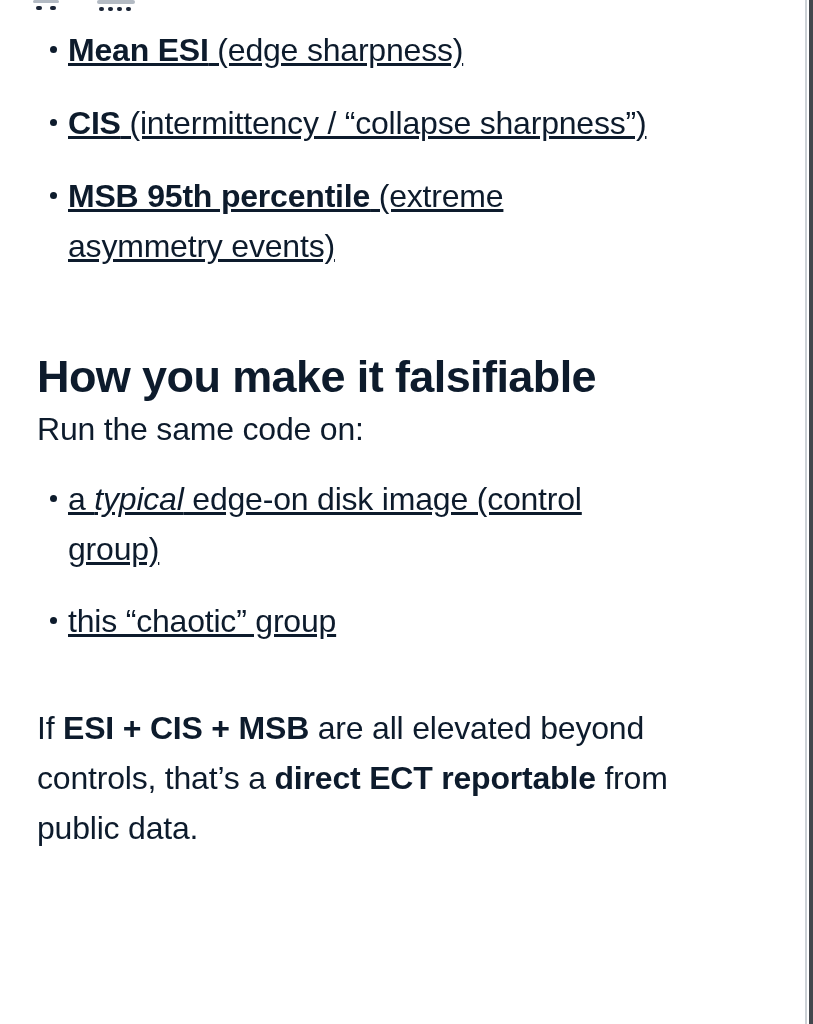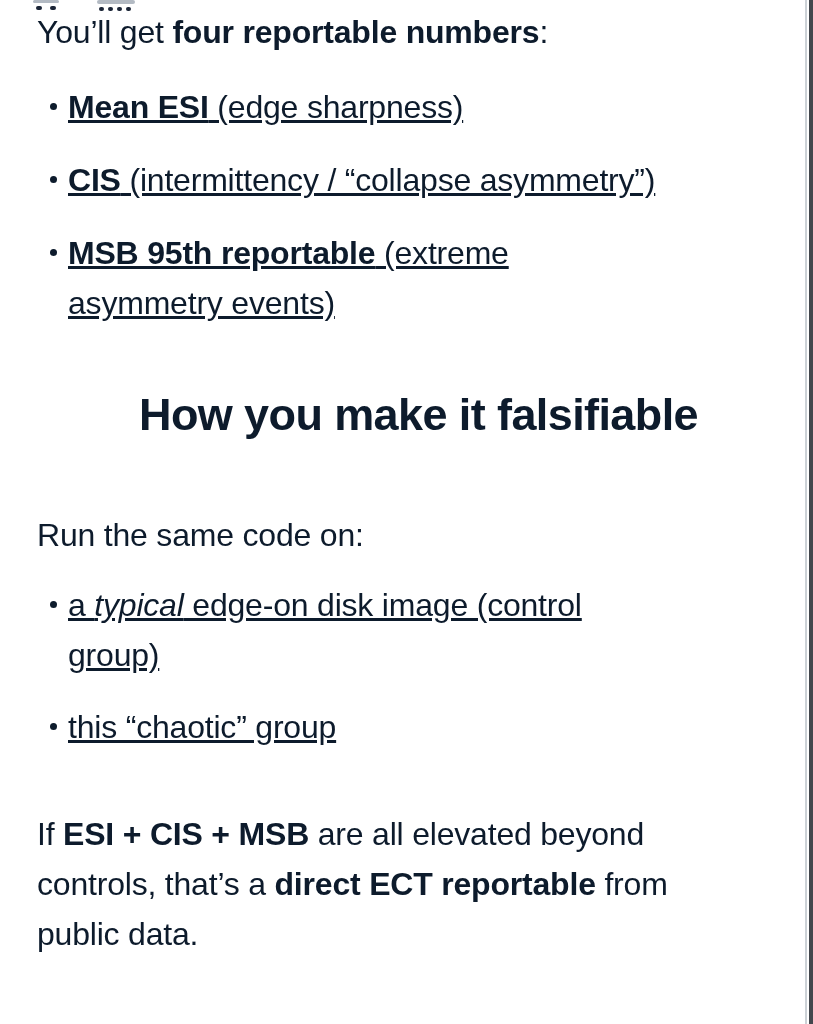--- a/index.html
+++ b/index.html
@@ -45,25 +45,24 @@
     border-radius: 50%;
     background: currentColor;
   }
   .metrics-list { margin-top: 25px; }
   .metrics-list li + li { margin-top: 23px; }
   h2.section-heading {
     font-size: 45px;
     line-height: 54px;
     font-weight: 700;
     letter-spacing: -0.6px;
-    margin-top: 60px;
+    margin-top: 79px;
     white-space: nowrap;
-    text-align: center;
   }
-  .run-intro { margin-top: 68px; }
+  .run-intro { }
   .run-list { margin-top: 20px; }
   .run-list li + li { margin-top: 22px; }
   .conclusion { margin-top: 57px; }
   .b { font-weight: 700; }
   .i { font-style: italic; }
 
   
   .hairline {
     position: absolute;
     left: 805px; top: 0;
@@ -99,30 +98,29 @@
   <div class="frag dark f1a"></div>
   <div class="frag dark f1b"></div>
   <div class="frag light f2"></div>
   <div class="frag dark f2a"></div>
   <div class="frag dark f2b"></div>
   <div class="frag dark f2c"></div>
   <div class="frag dark f2d"></div>
 
   <div class="content">
 
-    <p class="body-text intro"><span>You’ll get </span><span class="b">four reportable numbers</span><span>:</span></p>
 
     <ul class="bullet-list metrics-list">
 
         <li><span class="b">Mean ESI</span><span> (edge sharpness)</span></li>
 
-        <li><span class="b">CIS</span><span> (intermittency / “collapse asymmetry”)</span></li>
+        <li><span class="b">CIS</span><span> (intermittency / “collapse sharpness”)</span></li>
 
 
-        <li><span class="b">MSB 95th reportable</span><span> (extreme
+        <li><span class="b">MSB 95th percentile</span><span> (extreme
 asymmetry events)</span></li>
       </ul>
 
     <h2 class="section-heading">How you make it falsifiable</h2>
 
     <p class="body-text run-intro">Run the same code on:</p>
 
     <ul class="bullet-list run-list">
 
         <li><span>a </span><span class="i">typical</span><span> edge-on disk image (control

